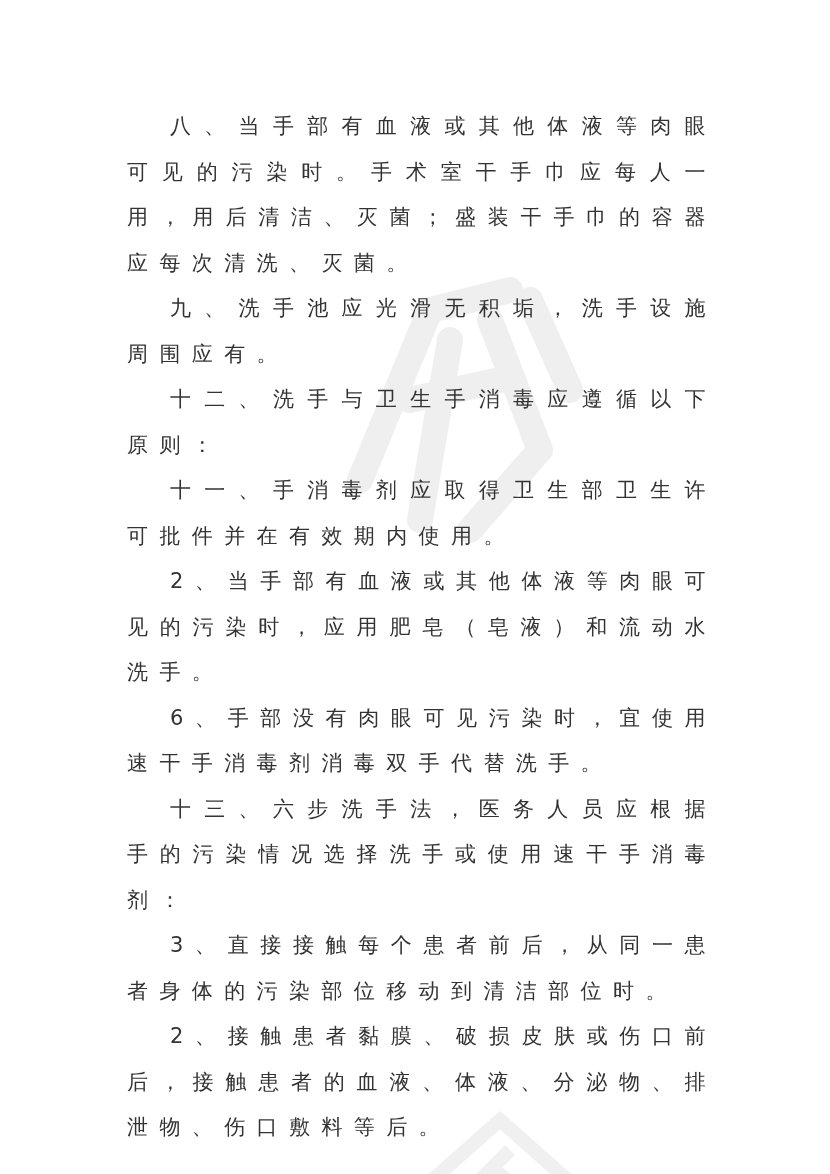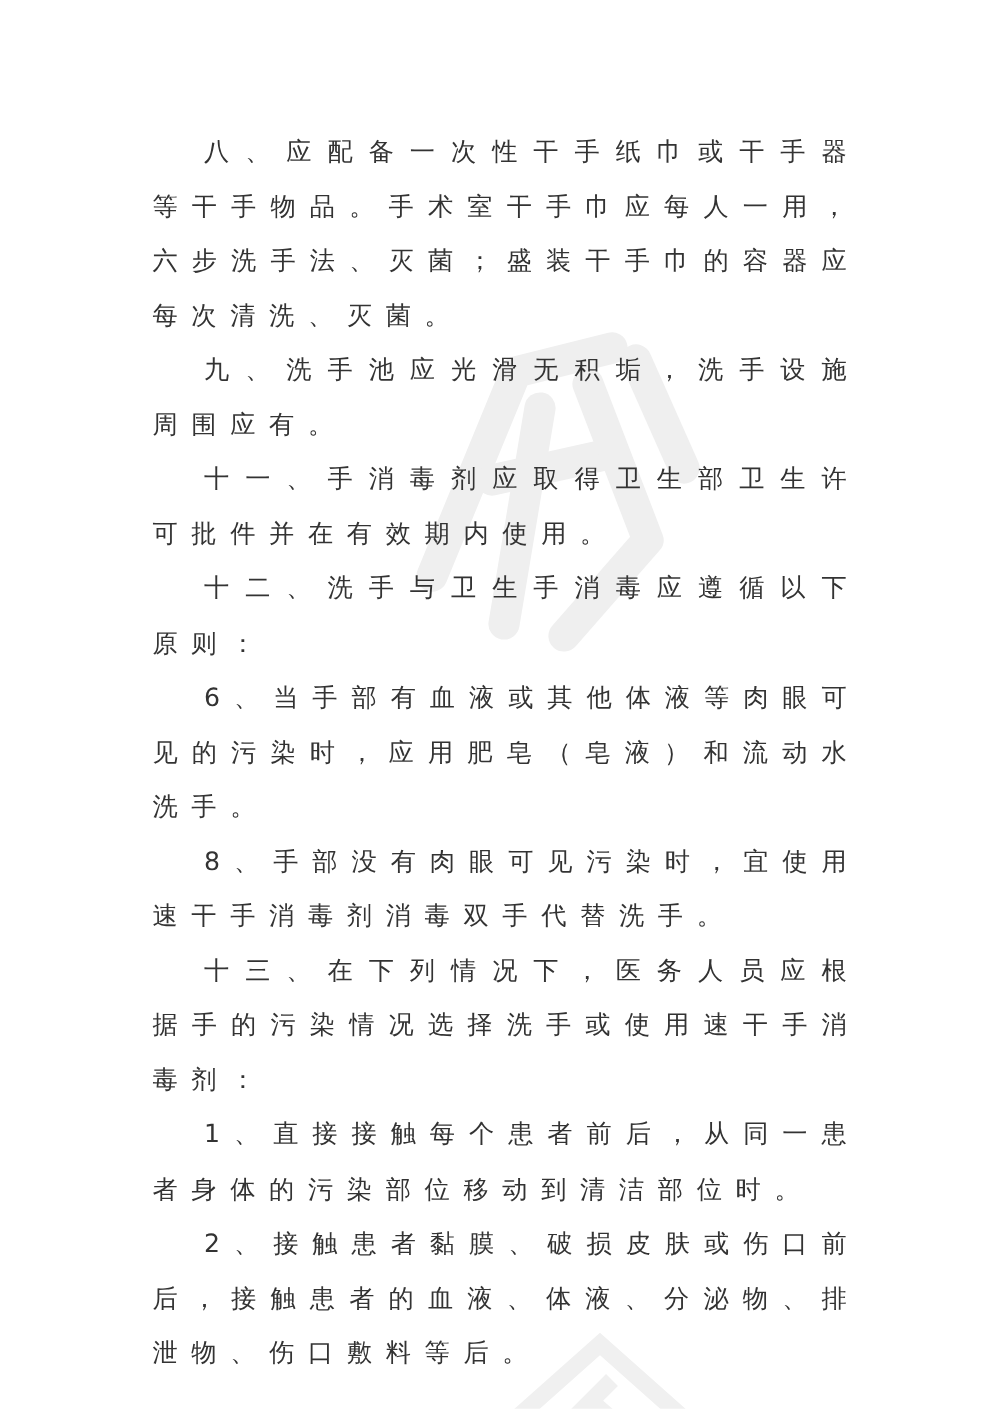--- a/index.html
+++ b/index.html
@@ -40,24 +40,24 @@
   </svg>
 
   <svg class="watermark2" viewBox="0 0 200 90">
     <g fill="none" stroke="#f0f0f0" stroke-width="14">
       <path d="M10 90 L100 10 L190 90"></path>
       <path d="M70 80 L110 40 M95 60 L130 90"></path>
     </g>
   </svg>
 
   <div class="content">
-    <p class="para">八、应配备一次性干手纸巾或干手器等干手物品。手术室干手巾应每人一用，六步洗手法、灭菌；盛装干手巾的容器应每次清洗、灭菌。</p>
+    <p class="para">八、当手部有血液或其他体液等肉眼可见的污染时。手术室干手巾应每人一用，用后清洁、灭菌；盛装干手巾的容器应每次清洗、灭菌。</p>
     <p class="para">九、洗手池应光滑无积垢，洗手设施周围应有。</p>
+    <p class="para">十二、洗手与卫生手消毒应遵循以下原则：</p>
     <p class="para">十一、手消毒剂应取得卫生部卫生许可批件并在有效期内使用。</p>
-    <p class="para">十二、洗手与卫生手消毒应遵循以下原则：</p>
-    <p class="para">6、当手部有血液或其他体液等肉眼可见的污染时，应用肥皂（皂液）和流动水洗手。</p>
-    <p class="para">8、手部没有肉眼可见污染时，宜使用速干手消毒剂消毒双手代替洗手。</p>
-    <p class="para">十三、在下列情况下，医务人员应根据手的污染情况选择洗手或使用速干手消毒剂：</p>
-    <p class="para">1、直接接触每个患者前后，从同一患者身体的污染部位移动到清洁部位时。</p>
+    <p class="para">2、当手部有血液或其他体液等肉眼可见的污染时，应用肥皂（皂液）和流动水洗手。</p>
+    <p class="para">6、手部没有肉眼可见污染时，宜使用速干手消毒剂消毒双手代替洗手。</p>
+    <p class="para">十三、六步洗手法，医务人员应根据手的污染情况选择洗手或使用速干手消毒剂：</p>
+    <p class="para">3、直接接触每个患者前后，从同一患者身体的污染部位移动到清洁部位时。</p>
     <p class="para">2、接触患者黏膜、破损皮肤或伤口前后，接触患者的血液、体液、分泌物、排泄物、伤口敷料等后。</p>
 
   </div>
 </div>
 
 </body></html>

